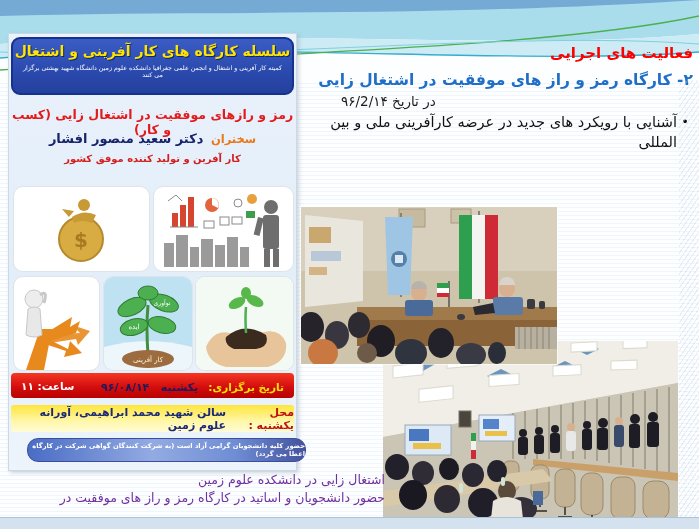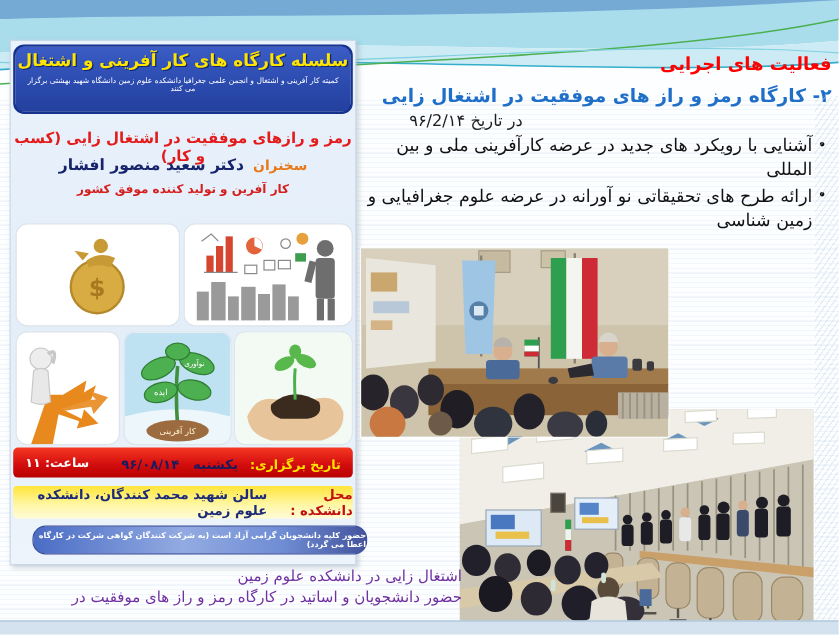--- a/index.html
+++ b/index.html
@@ -95,24 +95,20 @@
 
   <div class="rtext">
     <div class="section-title">فعالیت های اجرایی</div>
     <div class="heading">۲- کارگاه رمز و راز های موفقیت در اشتغال زایی</div>
     <div class="date-line">در تاریخ ۹۶/2/۱۴</div>
     <div class="bullets">
       <div class="bullet">
         <span class="dot">•</span>
         <span class="btxt">آشنایی با رویکرد های جدید در عرضه کارآفرینی ملی و بین المللی</span>
       </div>
-      <div class="bullet">
-        <span class="dot">•</span>
-        <span class="btxt">ارائه طرح های تحقیقاتی نو آورانه در عرضه علوم جغرافیایی و زمین شناسی</span>
-      </div>
     </div>
   </div>
 
   <div class="poster">
     <div class="p-head">
       <div class="p-head-title">سلسله کارگاه های کار آفرینی و اشتغال</div>
       <div class="p-head-sub">کمیته کار آفرینی و اشتغال و انجمن علمی جغرافیا دانشکده علوم زمین دانشگاه شهید بهشتی برگزار می کنند</div>
     </div>
     <div class="p-worktitle">رمز و رازهای موفقیت در اشتغال زایی (کسب و کار)</div>
     <div class="p-speaker">
@@ -218,22 +214,22 @@
 
     <div class="band-red">
       <span>
         <span class="d-label">تاریخ برگزاری:</span>
         <span class="d-value">یکشنبه&nbsp;&nbsp;&nbsp;۹۶/۰۸/۱۴</span>
       </span>
       <span class="d-time">ساعت: ۱۱</span>
     </div>
 
     <div class="band-yellow">
-      <span class="v-label">محل دانشکده :</span>
-      <span class="v-value">سالن شهید محمد کنندگان، دانشکده علوم زمین</span>
+      <span class="v-label">محل یکشنبه :</span>
+      <span class="v-value">سالن شهید محمد ابراهیمی، آورانه علوم زمین</span>
     </div>
 
     <div class="band-blue">
       <span>حضور کلیه دانشجویان گرامی آزاد است (به شرکت کنندگان گواهی شرکت در کارگاه اعطا می گردد)</span>
     </div>
   </div>
 
   <svg class="photo1" viewBox="0 0 256 157" xmlns="http://www.w3.org/2000/svg">
     <rect width="256" height="157" fill="#CEC4AC"></rect>
     <rect width="256" height="64" fill="#D8D0BC"></rect>

